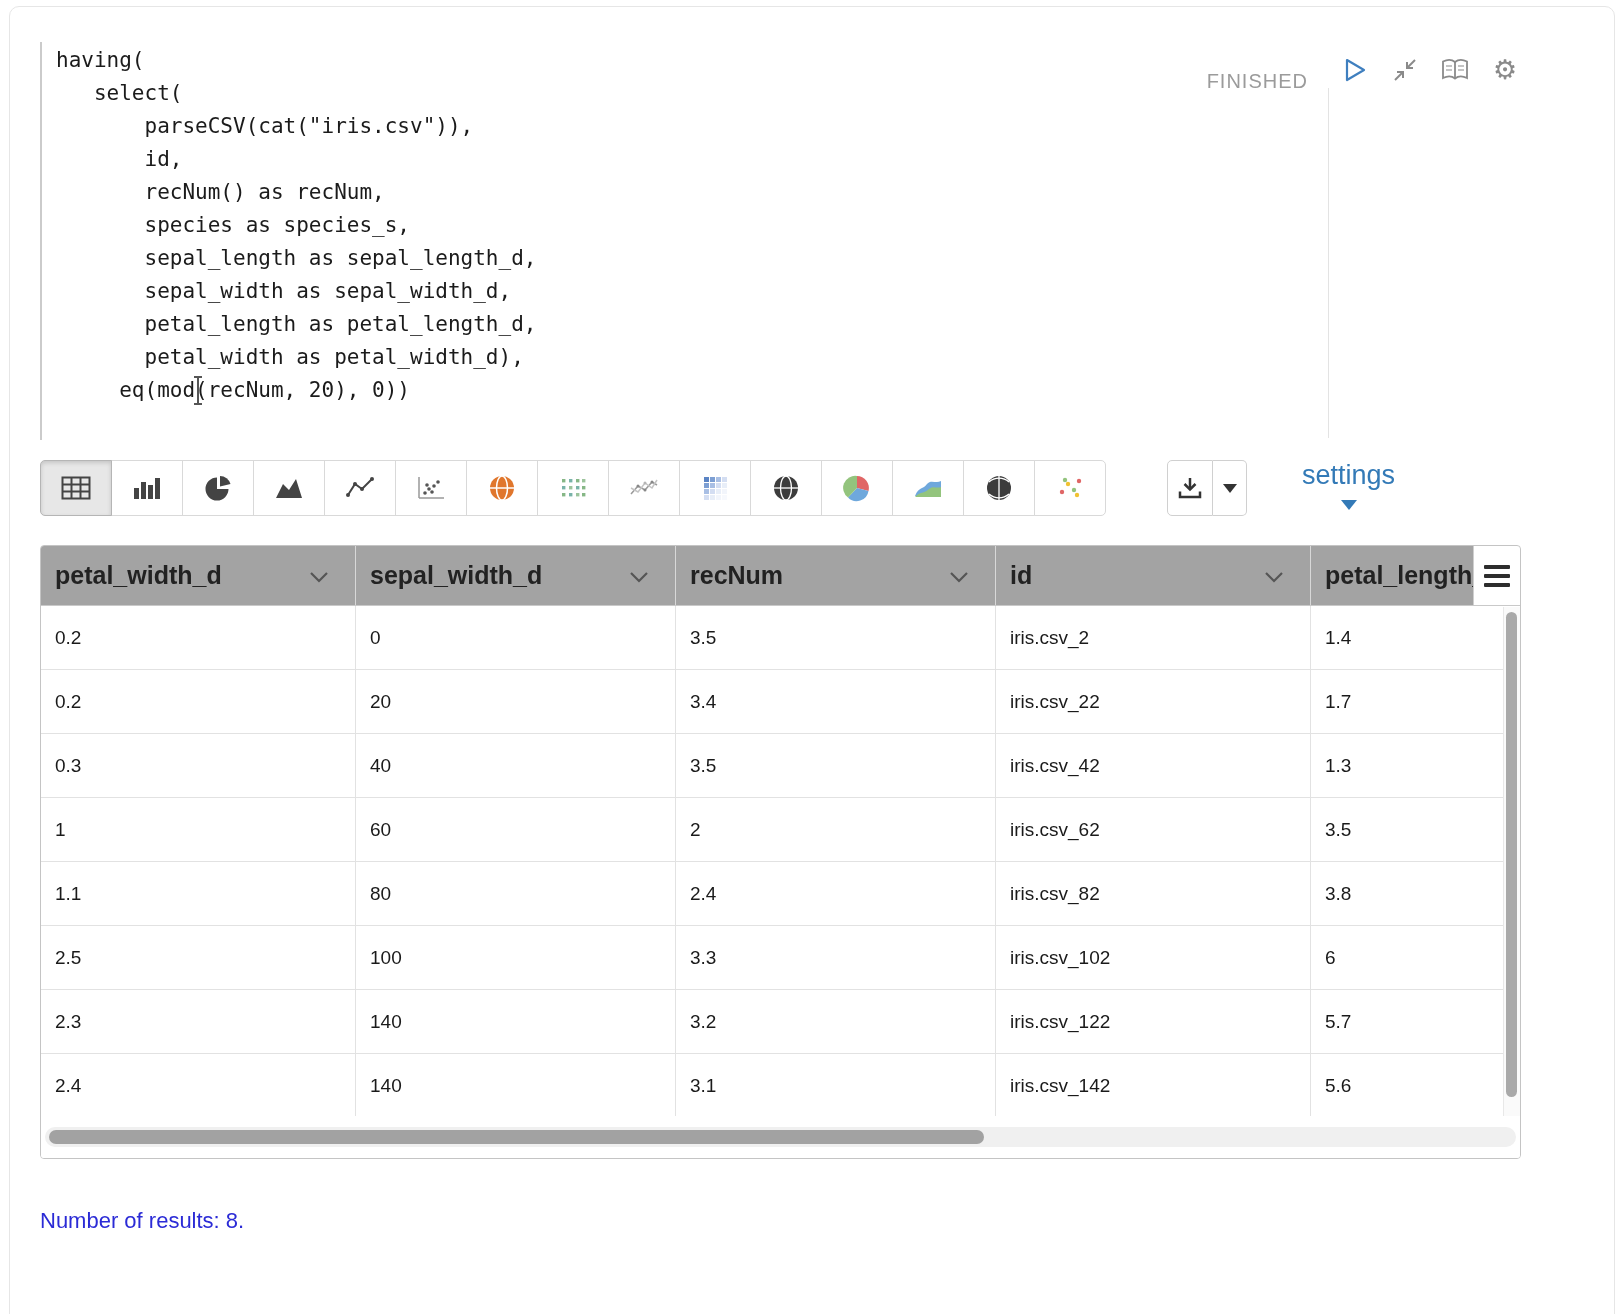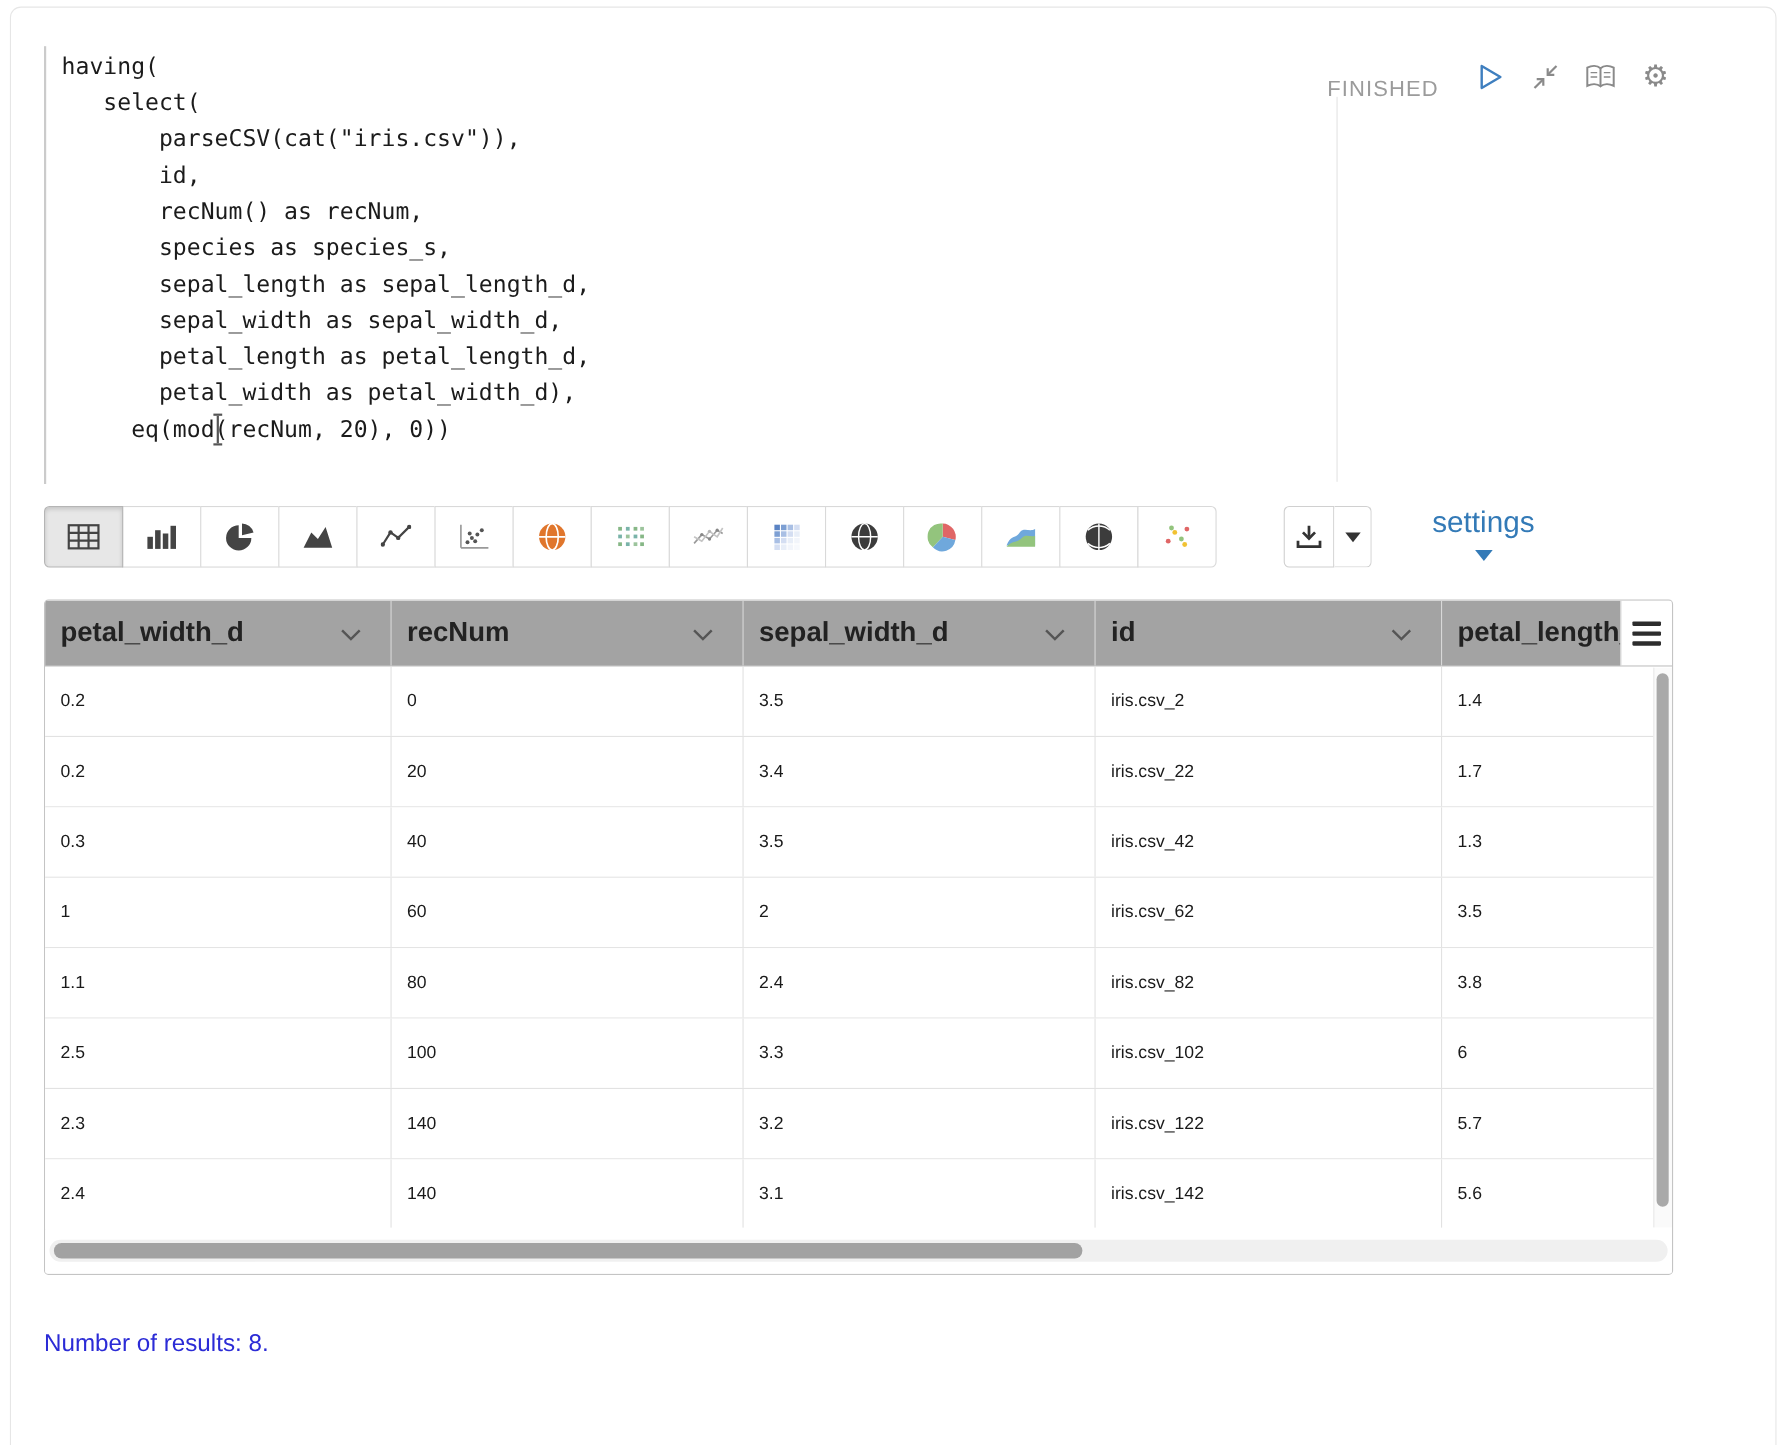--- a/index.html
+++ b/index.html
@@ -4,21 +4,21 @@
 <style>
   * { box-sizing: border-box; margin: 0; padding: 0; }
   html, body { width: 1624px; height: 1314px; background: #fff; overflow: hidden;
     font-family: "Liberation Sans", "DejaVu Sans", sans-serif; }
   body { position: relative; }
 
   .paragraph { position: absolute; left: 9px; top: 6px; width: 1606px; height: 1320px;
     border: 1px solid #e6e6e6; border-radius: 10px; background: #fff; }
 
   
-  .editor { position: absolute; left: 40px; top: 42px; width: 1176px; height: 400px; }
+  .editor { position: absolute; left: 40px; top: 42px; width: 1289px; height: 400px; }
   .editor-left-border { position: absolute; left: 0; top: 0; width: 2px; height: 398px; background: #cbcbcb; }
   .code-block { position: absolute; left: 16px; top: 2px; }
   .code-line { font-family: "DejaVu Sans Mono", "Liberation Mono", monospace;
     font-size: 21px; line-height: 33px; color: #1b1b1b; white-space: pre; }
   .editor-scrollline { position: absolute; right: 0; top: 46px; width: 1px; height: 350px; background: #e3e3e3; }
   .ibeam { position: absolute; left: 157px; top: 336px; width: 2px; height: 25px; background: #555; }
   .ibeam::before, .ibeam::after { content: ""; position: absolute; left: -3px; width: 8px; height: 2px; background: #555; }
   .ibeam::before { top: -2px; } .ibeam::after { bottom: -2px; }
 
   
@@ -56,21 +56,21 @@
   .th { position: relative; border-right: 1px solid #d8d8d8; }
   .th:last-child { border-right: none; }
   .th-label { display: block; padding-left: 14px; font-size: 25px; font-weight: bold; color: #222;
     line-height: 59px; white-space: nowrap; overflow: hidden; }
   .chev { position: absolute; right: 26px; top: 25px; }
   .col0 { width: 315px; } .col1 { width: 320px; } .col2 { width: 320px; } .col3 { width: 315px; }
   .col4 { flex: 1; min-width: 0; overflow: hidden; }
 
   .t-body { position: relative; }
   .t-row { display: flex; height: 64px; border-bottom: 1px solid #e2e2e2; background: #fff; }
-  .td { padding-left: 14px; font-size: 16px; color: #1a1a1a; line-height: 63px;
+  .td { padding-left: 14px; font-size: 19px; color: #1a1a1a; line-height: 63px;
     border-right: 1px solid #e2e2e2; white-space: nowrap; overflow: hidden; }
   .td:last-child { border-right: none; }
 
   .hamburger { position: absolute; right: 0; top: 0; width: 47px; height: 59px; background: #fff;
     border-left: 1px solid #cfcfcf; display: flex; flex-direction: column; align-items: center;
     justify-content: center; gap: 5px; cursor: pointer; z-index: 5; }
   .hamburger .bar { width: 26px; height: 4px; background: #2d2d2d; border-radius: 1px; }
 
   .v-scroll { position: absolute; top: 61px; right: 0; width: 17px; bottom: 42px;
     background: #fafafa; border-left: 1px solid #e8e8e8; z-index: 4; }
@@ -295,28 +295,28 @@
 </div>
 
 <div class="data-table">
   <div class="t-head">
       <div class="th col0">
         <span class="th-label">petal_width_d</span>
         <svg class="chev" width="20" height="12" viewBox="0 0 20 12">
           <polyline points="2,2 10,10 18,2" fill="none" stroke="#555" stroke-width="2.2"></polyline>
         </svg>
       </div>
-      <div class="th col1">
-        <span class="th-label">recNum</span>
+      <div class="th col2">
+        <span class="th-label">sepal_width_d</span>
         <svg class="chev" width="20" height="12" viewBox="0 0 20 12">
           <polyline points="2,2 10,10 18,2" fill="none" stroke="#555" stroke-width="2.2"></polyline>
         </svg>
       </div>
-      <div class="th col2">
-        <span class="th-label">sepal_width_d</span>
+      <div class="th col1">
+        <span class="th-label">recNum</span>
         <svg class="chev" width="20" height="12" viewBox="0 0 20 12">
           <polyline points="2,2 10,10 18,2" fill="none" stroke="#555" stroke-width="2.2"></polyline>
         </svg>
       </div>
       <div class="th col3">
         <span class="th-label">id</span>
         <svg class="chev" width="20" height="12" viewBox="0 0 20 12">
           <polyline points="2,2 10,10 18,2" fill="none" stroke="#555" stroke-width="2.2"></polyline>
         </svg>
       </div>

